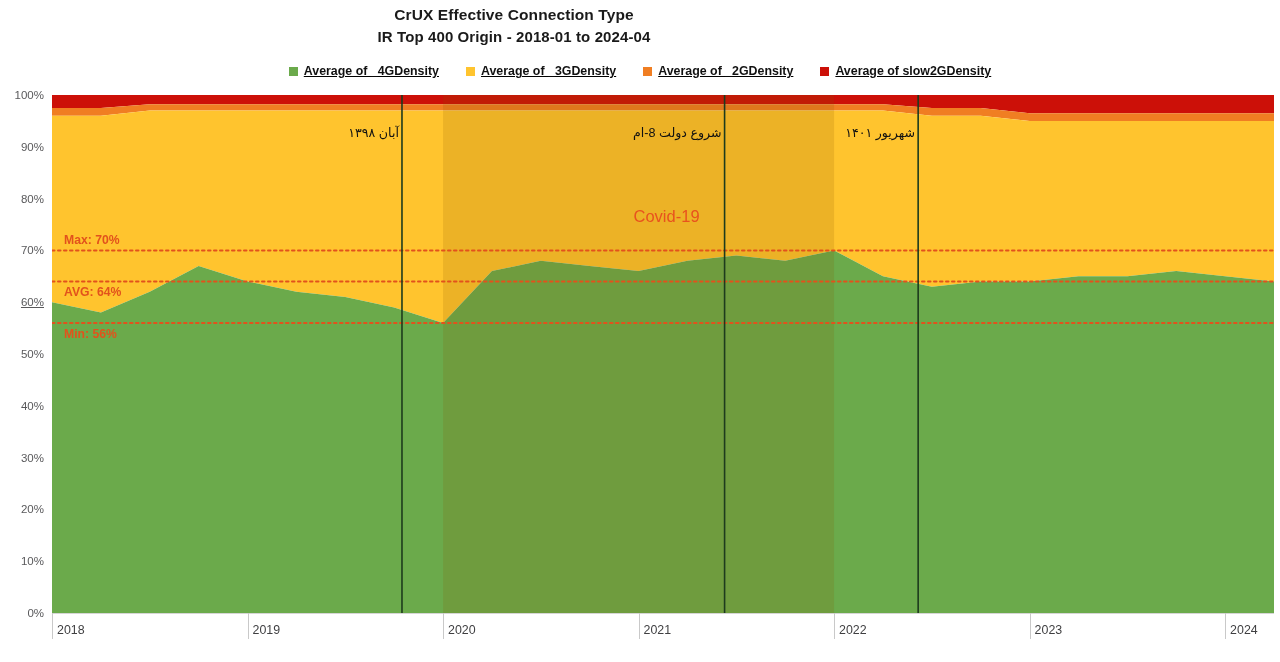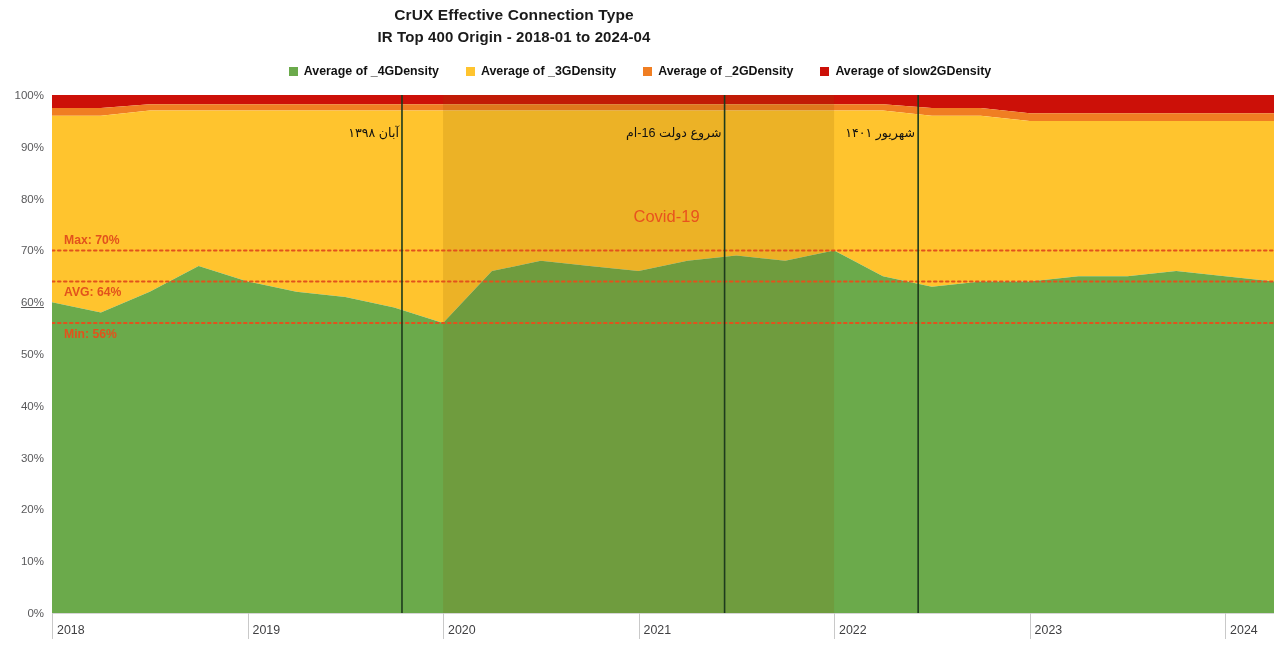--- a/index.html
+++ b/index.html
@@ -21,20 +21,21 @@
     line-height:1.45;
   }
   .title-main{font-size:15.5px;letter-spacing:.1px;}
   .title-sub{font-size:15px;letter-spacing:.1px;}
 
   
   .legend{
     position:absolute;top:64px;left:0;width:1280px;
     display:flex;justify-content:center;align-items:center;
     gap:27px;
+    text-decoration:underline;
   }
   .legend-item{display:flex;align-items:center;gap:6px;}
   .legend-swatch{width:9px;height:9px;display:block;}
   .legend-label{font-size:12.4px;font-weight:bold;color:#111;white-space:nowrap;}
 
   
   .plot{
     position:absolute;
     left:52px;top:95px;
     width:1222px;height:518px;
@@ -168,16 +169,16 @@
       <div class="xtick-mark" style="left: 977.6px;"></div>
       <div class="xtick-label" style="left: 982.6px;">2023</div>
       <div class="xtick-mark" style="left: 1173.12px;"></div>
       <div class="xtick-label" style="left: 1178.12px;">2024</div>
     </div>
 
 <div class="ref-label" style="left: 64px; top: 233.4px;">Max: 70%</div>
     <div class="ref-label" style="left: 64px; top: 285.48px;">AVG: 64%</div>
     <div class="ref-label" style="left: 64px; top: 326.92px;">Min: 56%</div>
     <div class="event-label" style="left: 398.981px; top: 125px;">آبان ۱۳۹۸</div>
-    <div class="event-label" style="left: 721.589px; top: 125px;">شروع دولت 16-ام</div>
+    <div class="event-label" style="left: 721.589px; top: 125px;">شروع دولت 8-ام</div>
     <div class="event-label" style="left: 915.154px; top: 125px;">شهریور ۱۴۰۱</div>
     <div class="covid-label" style="left: 638.56px; top: 206.6px;">Covid-19</div>
   </div>
 
 </body></html>

